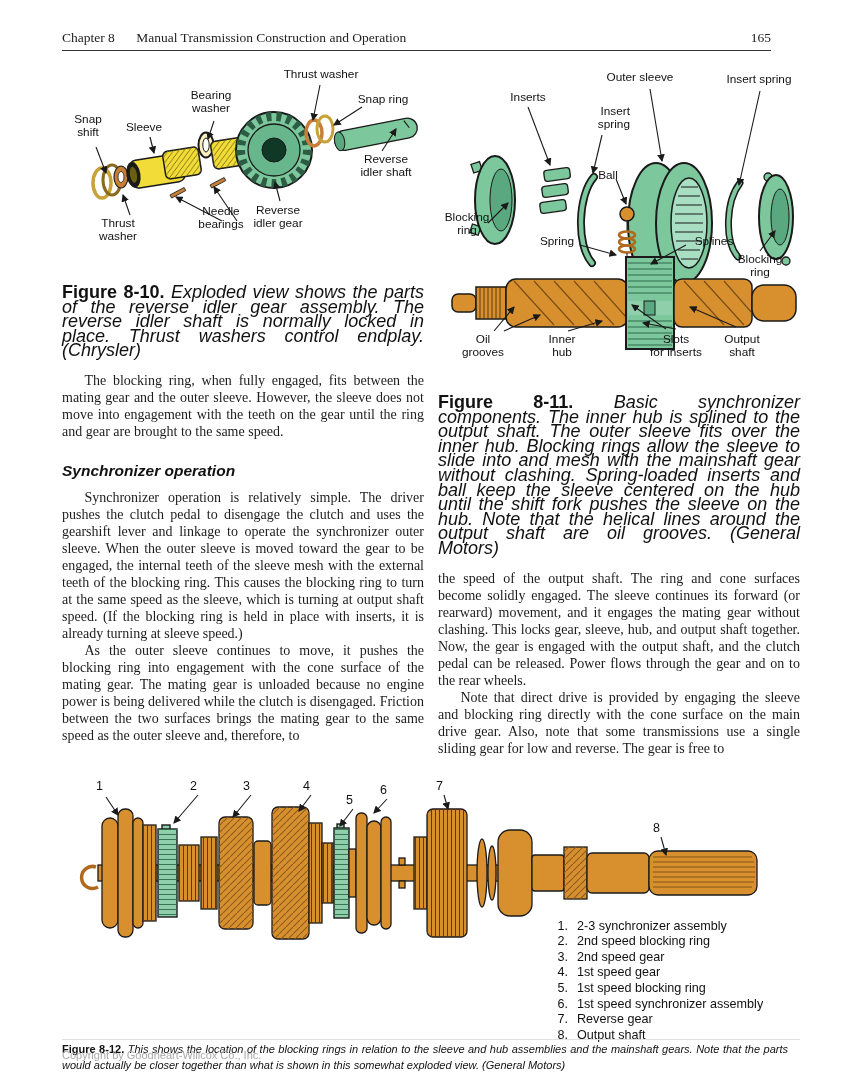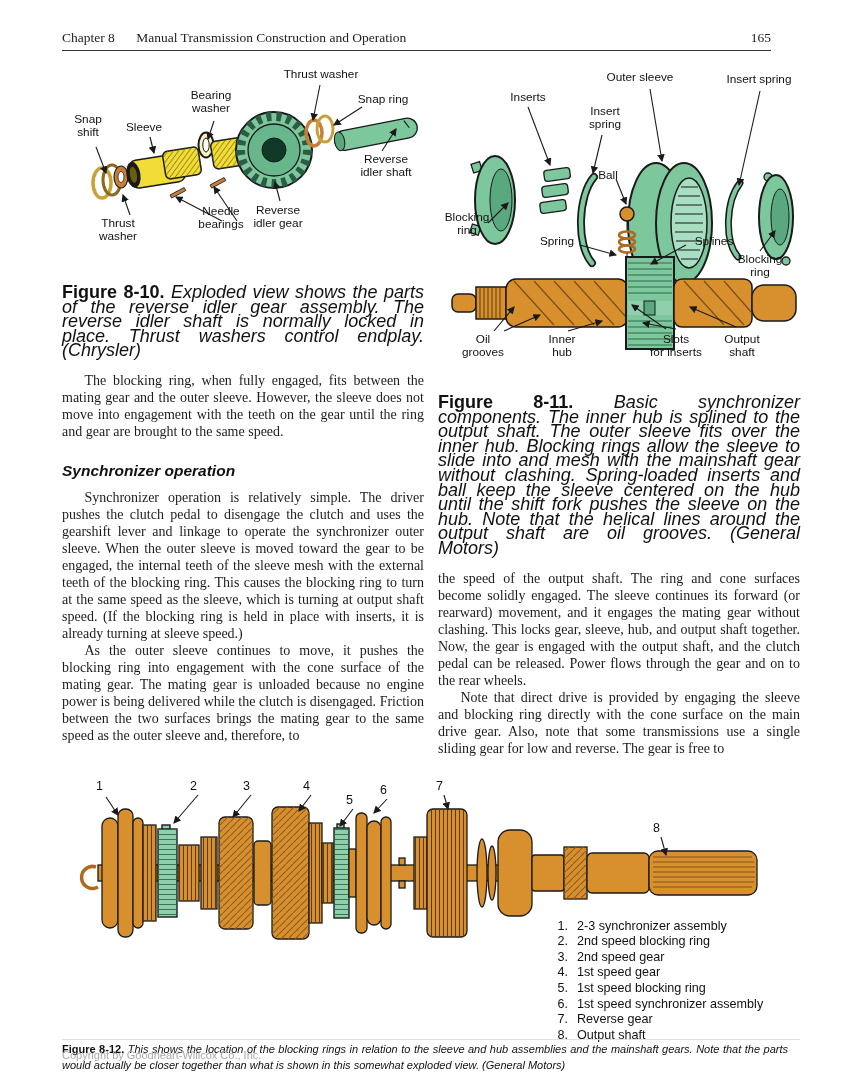--- a/index.html
+++ b/index.html
@@ -17,21 +17,21 @@
   .hdr .chap{margin-right:18px}
   .hdr-rule{border:none;border-top:1.2px solid #333;margin-top:4px}
   
   .columns{display:flex;gap:14px;margin-top:14px}
   .col{width:362px}
   
   .art{position:relative}
   .art svg{display:block}
   .lbl{position:absolute;font-family:"Liberation Sans",sans-serif;font-size:11.8px;
        line-height:13.2px;text-align:center;white-space:pre-line;color:#111}
-  .lbl.left{text-align:center}
+  .lbl.left{text-align:right}
   
   .cap{font-family:"Liberation Sans",sans-serif;font-size:18px;line-height:14.6px;
        text-align:justify;margin-top:20px;color:#111}
   .cap b{font-style:normal;font-weight:bold}
   .cap i{font-style:italic}
   
   .body{font-family:"Liberation Serif",serif;font-size:14px;line-height:17px;
         text-align:justify;color:var(--c-text,#1c1c1c)}
   .indent{text-indent:1.6em}
   .p-gap{margin-top:14px}

